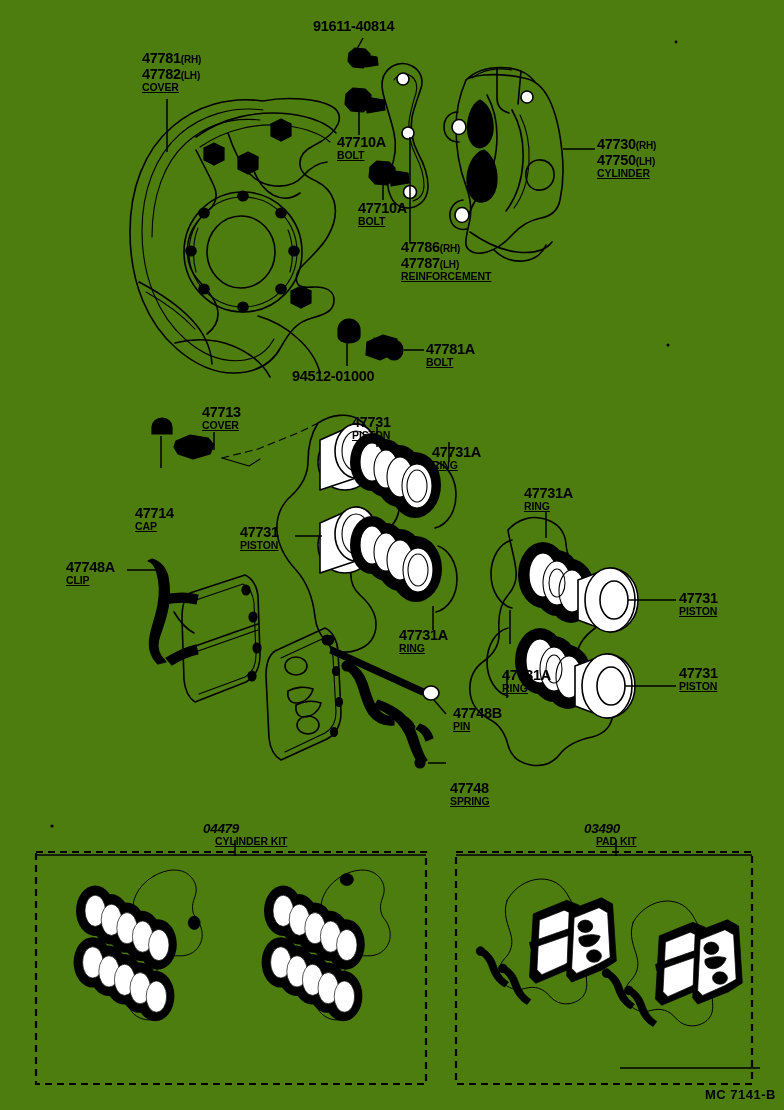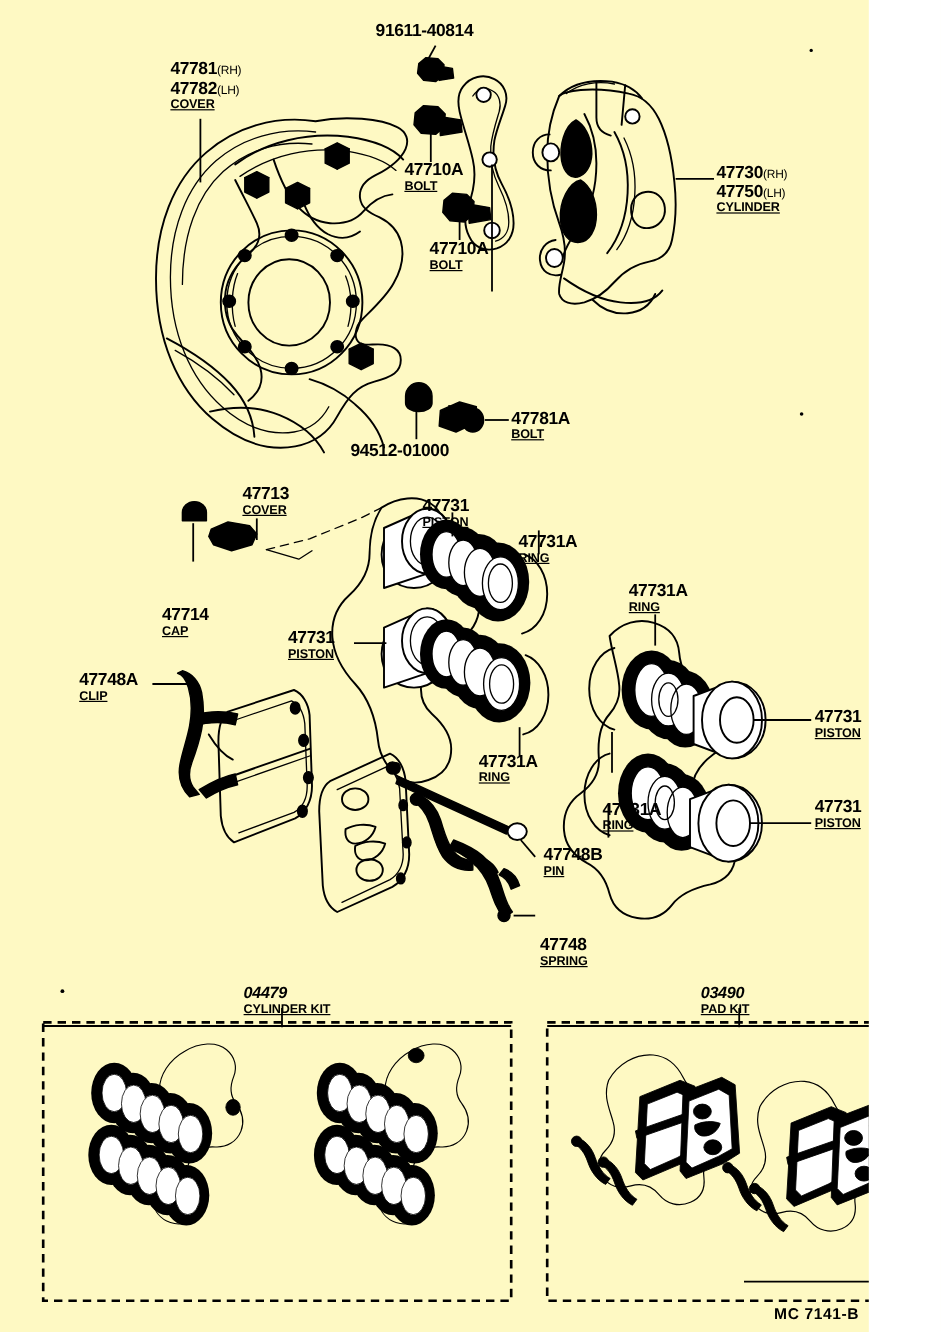--- a/index.html
+++ b/index.html
@@ -6,23 +6,23 @@
   html, body {
     margin: 0;
     padding: 0;
     background: #ffffff;
   }
   body {
     font-family: "Liberation Sans", sans-serif;
   }
   #page {
     position: relative;
-    width: 724px;
+    width: 784px;
     height: 1110px;
-    background: #fef9c3;
+    background: #4d7c0f;
     overflow: hidden;
   }
   #artwork {
     position: absolute;
     left: 0; top: 0;
     width: 784px;
     height: 1110px;
   }
   
   .callout {
@@ -34,35 +34,35 @@
     white-space: nowrap;
     letter-spacing: -0.2px;
   }
   .callout .num {
     font-size: 14.5px;
     font-weight: bold;
     letter-spacing: -0.3px;
   }
   .callout .side {
     font-size: 10px;
-    font-weight: normal;
+    font-weight: bold;
     letter-spacing: -0.2px;
     text-align: center;
   }
   .callout .desc {
     font-size: 10.5px;
     font-weight: bold;
     letter-spacing: -0.1px;
     display: block;
     margin-top: 0px;
     text-decoration: underline;
   }
   .callout .row { display: block; }
   .kitlbl .num { font-size: 13.5px; font-style: italic; }
-  .kitlbl .desc { font-size: 10.5px; }
+  .kitlbl .desc { font-size: 10.5px; margin-left: 12px; }
   #footer-code {
     position: absolute;
     right: 8px;
     bottom: 8px;
     font-family: "Liberation Sans", sans-serif;
     font-weight: bold;
     font-size: 13px;
     letter-spacing: 0.5px;
     color: #000;
   }
@@ -639,20 +639,29 @@
   <div class="callout" style="left:597px; top:136px;">
     <span class="row">
       <span class="num">47730</span><span class="side">(RH)</span>
     </span>
     <span class="row">
       <span class="num">47750</span><span class="side">(LH)</span>
     </span>
     <span class="desc">CYLINDER</span>
   </div>
 
+  <div class="callout" style="left:401px; top:239px;">
+    <span class="row">
+      <span class="num">47786</span><span class="side">(RH)</span>
+    </span>
+    <span class="row">
+      <span class="num">47787</span><span class="side">(LH)</span>
+    </span>
+    <span class="desc">REINFORCEMENT</span>
+  </div>
 
   <div class="callout" style="left:292px; top:368px;">
     <span class="row"><span class="num">94512-01000</span></span>
   </div>
 
   <div class="callout" style="left:426px; top:341px;">
     <span class="row"><span class="num">47781A</span></span>
     <span class="desc">BOLT</span>
   </div>
 

